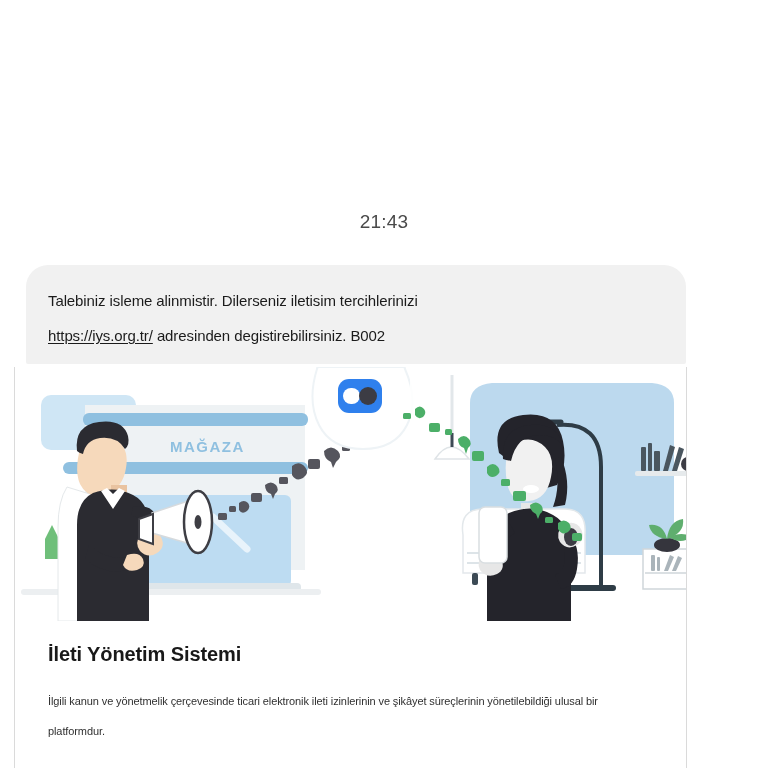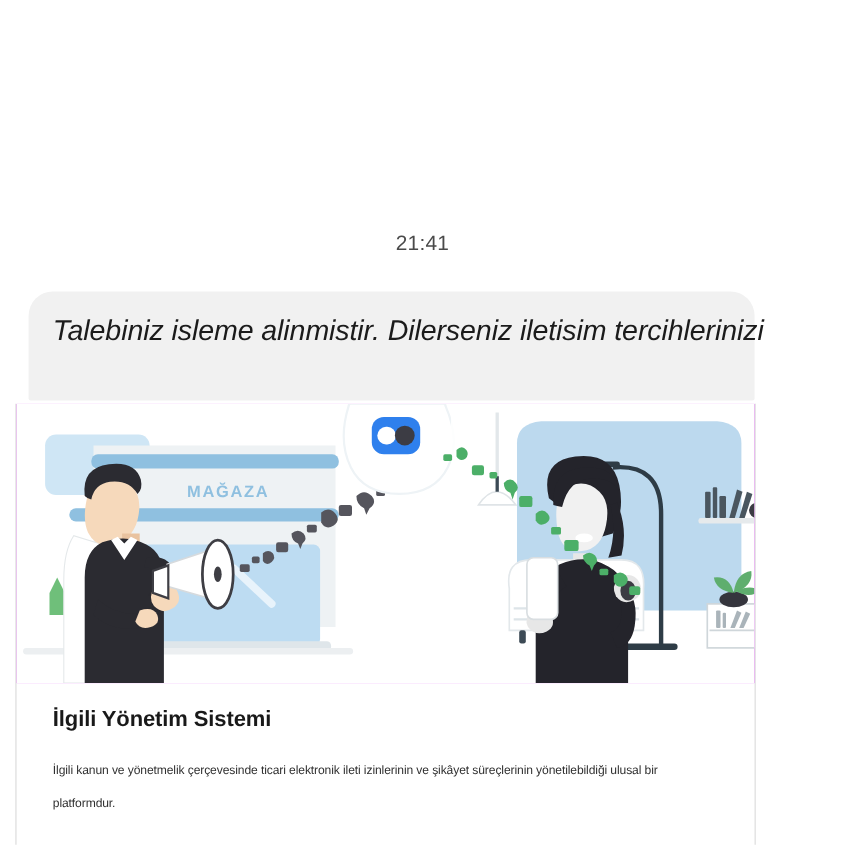--- a/index.html
+++ b/index.html
@@ -41,26 +41,25 @@
     left: 26px;
     top: 265px;
     width: 660px;
     height: 99px;
     box-sizing: border-box;
     background: #f1f1f1;
     border-radius: 22px 22px 2px 2px;
     padding: 18px 24px 0 22px;
   }
   .bubble-text {
-    font-size: 26px;
+    font-size: 15px;
     line-height: 35px;
     color: #1b1b1b;
     letter-spacing: -0.1px;
     white-space: nowrap;
-    font-style: italic;
   }
   .bubble-link {
     text-decoration: underline;
     text-underline-offset: 2px;
     color: #1b1b1b;
     cursor: pointer;
   }
 
   
   .card {
@@ -108,26 +107,27 @@
     color: #303030;
     letter-spacing: -0.1px;
     margin: 0;
   }
 </style>
 </head>
 <body>
 
 <div class="screen">
 
-  <div class="timestamp">21:41</div>
+  <div class="timestamp">21:43</div>
 
   <div class="bubble">
     <div class="bubble-text">
       <span>Talebiniz isleme alinmistir. Dilerseniz iletisim tercihlerinizi</span>
     </div>
+    <div class="bubble-text"><span class="bubble-link">https://iys.org.tr/</span><span> adresinden degistirebilirsiniz. B002</span></div>
   </div>
 
   <div class="card">
 
     <div class="card-hero">
       <svg width="671" height="254" viewBox="0 0 671 254" xmlns="http://www.w3.org/2000/svg">
         <rect x="0" y="0" width="671" height="254" fill="#ffffff"></rect>
 
         <rect x="26" y="28" width="95" height="55" rx="10" fill="#cfe6f5"></rect>
 
@@ -276,20 +276,20 @@
           <rect x="498" y="124" width="13" height="10" rx="2"></rect>
           <path d="M515 138 q6 -5 11 0 q4 5 -1 9 l-2 5 l-2 -5 q-6 -3 -6 -9 z"></path>
           <rect x="530" y="150" width="8" height="6" rx="1.5"></rect>
           <path d="M543 156 q6 -5 11 0 q4 5 -1 9 q-6 4 -10 -3 z"></path>
           <rect x="557" y="166" width="10" height="8" rx="2"></rect>
         </g>
       </svg>
     </div>
 
     <div class="card-body">
-      <div class="card-title">İlgili Yönetim Sistemi</div>
+      <div class="card-title">İleti Yönetim Sistemi</div>
       <div class="card-desc">İlgili kanun ve yönetmelik çerçevesinde ticari elektronik ileti izinlerinin ve şikâyet süreçlerinin yönetilebildiği ulusal bir platformdur.</div>
       <div class="card-domain">iys.org.tr</div>
     </div>
 
   </div>
 
 </div>
 
 </body></html>

